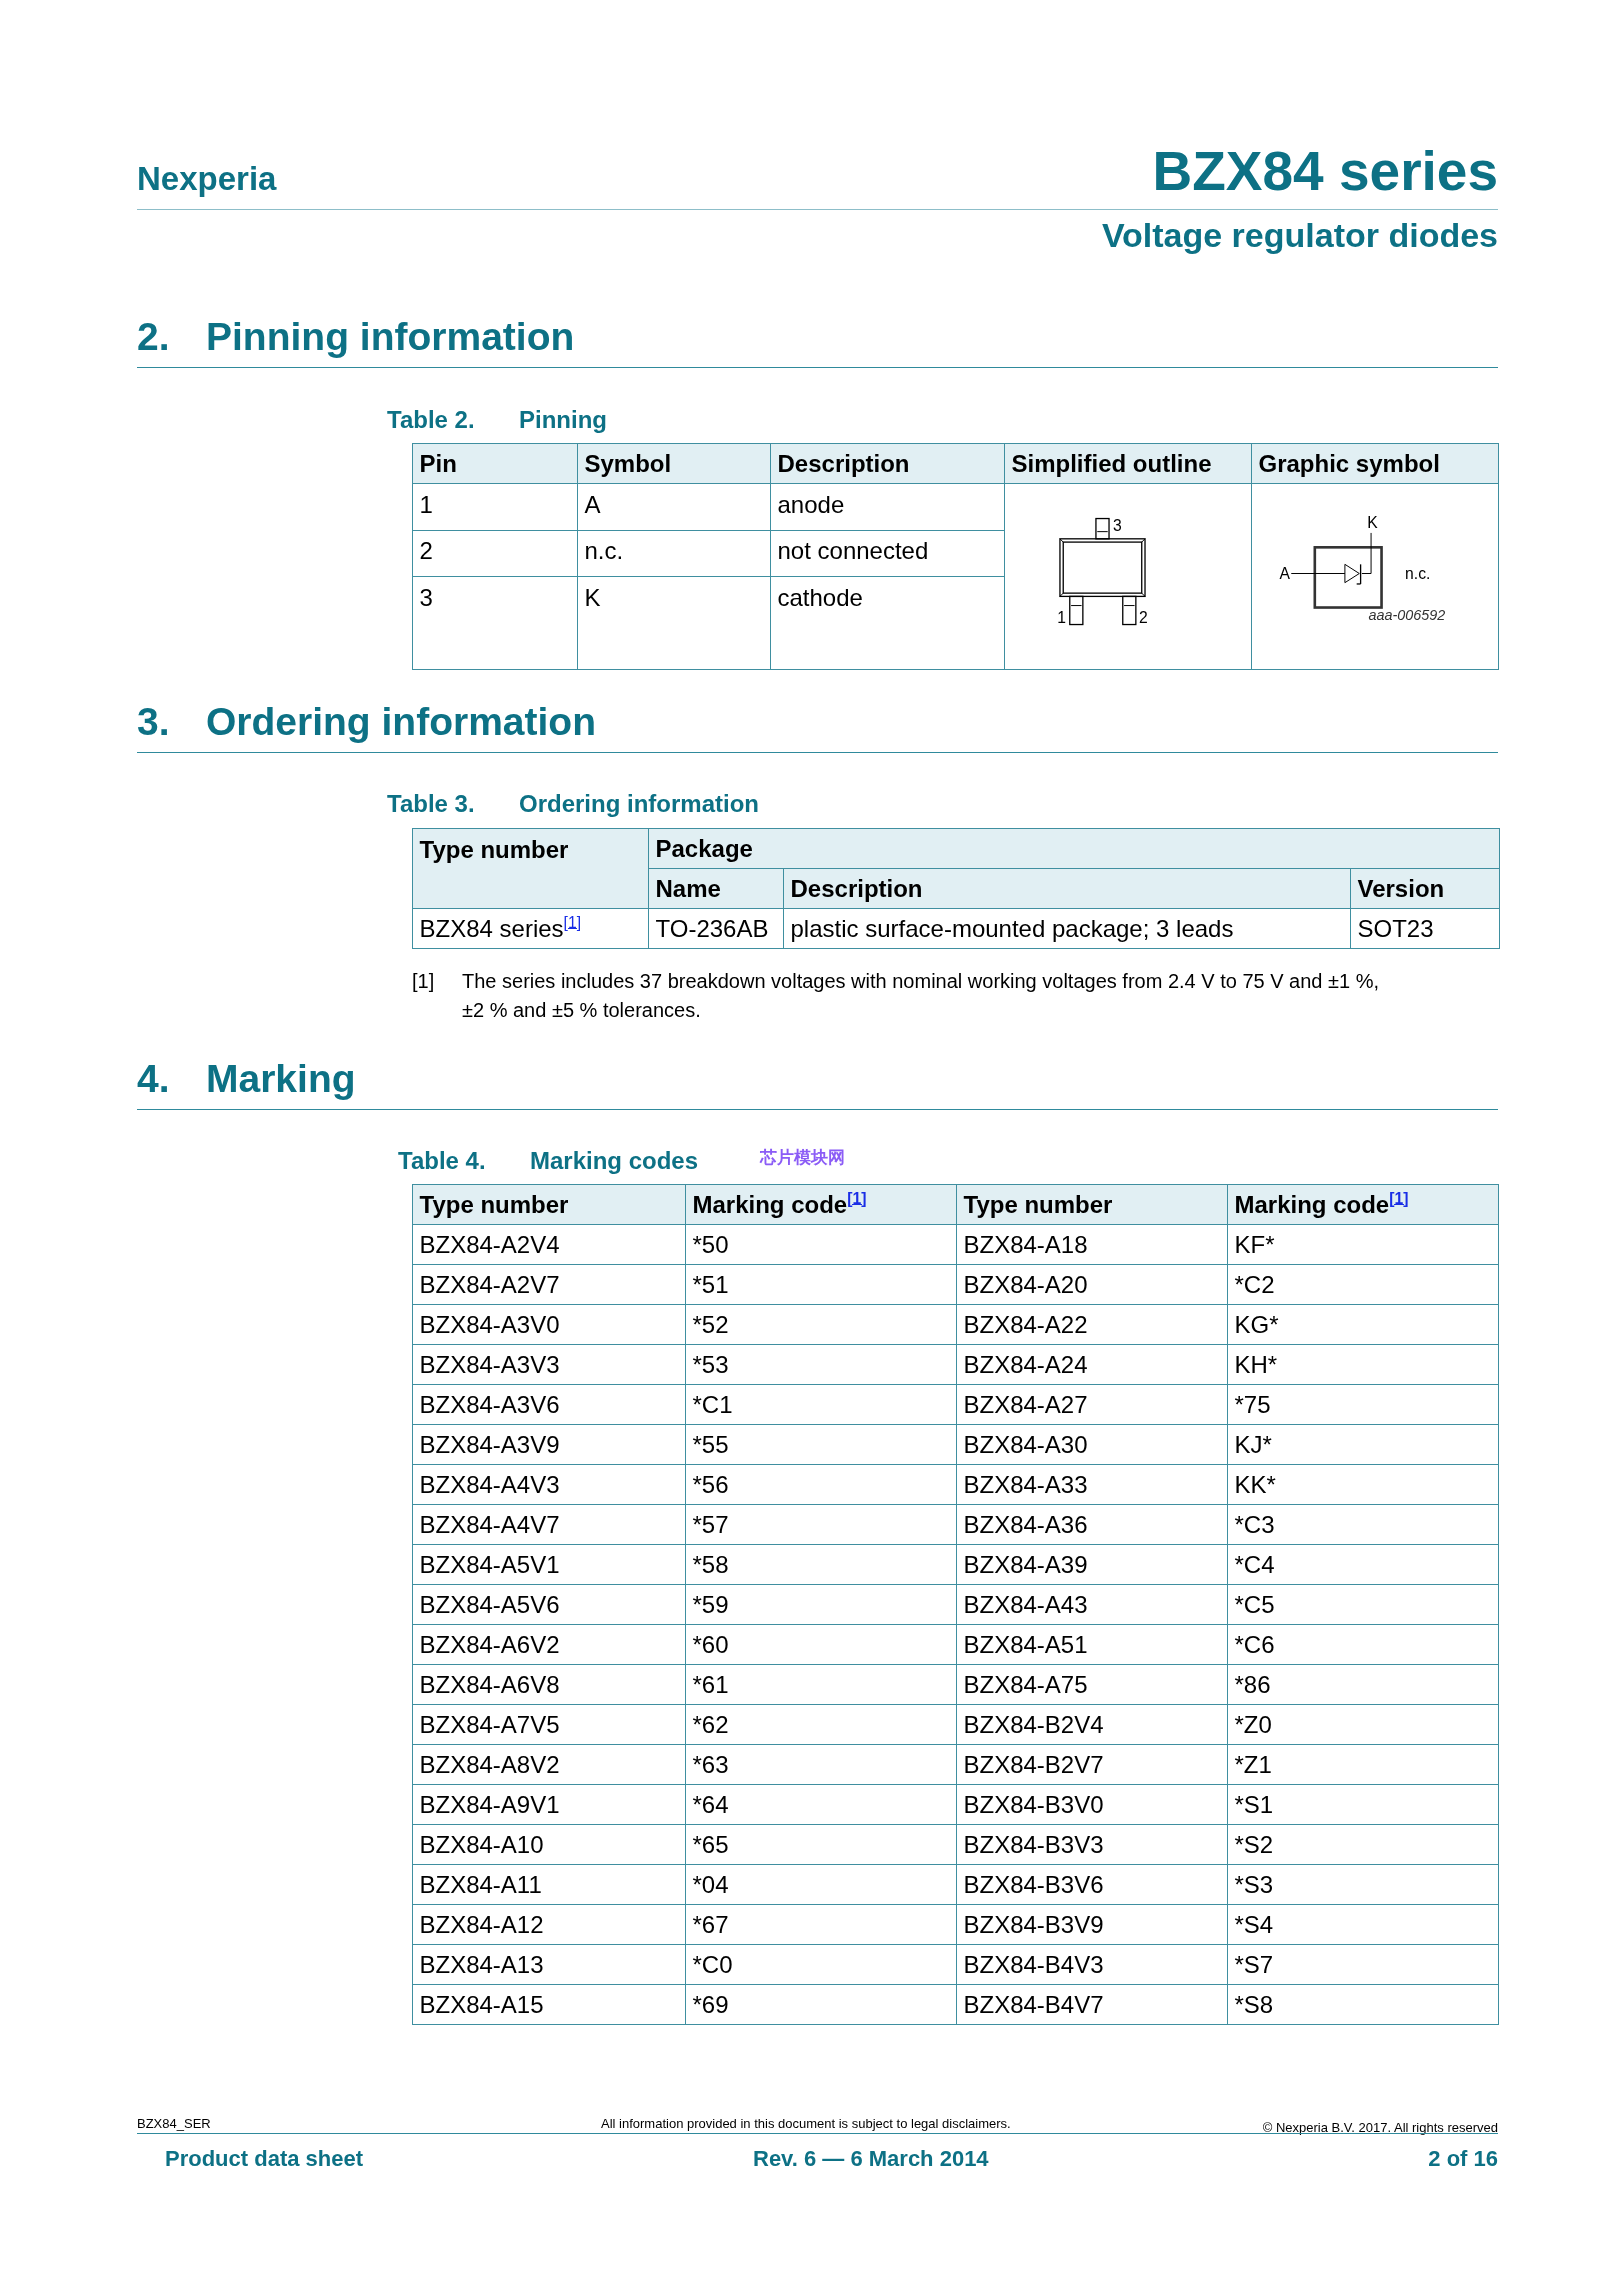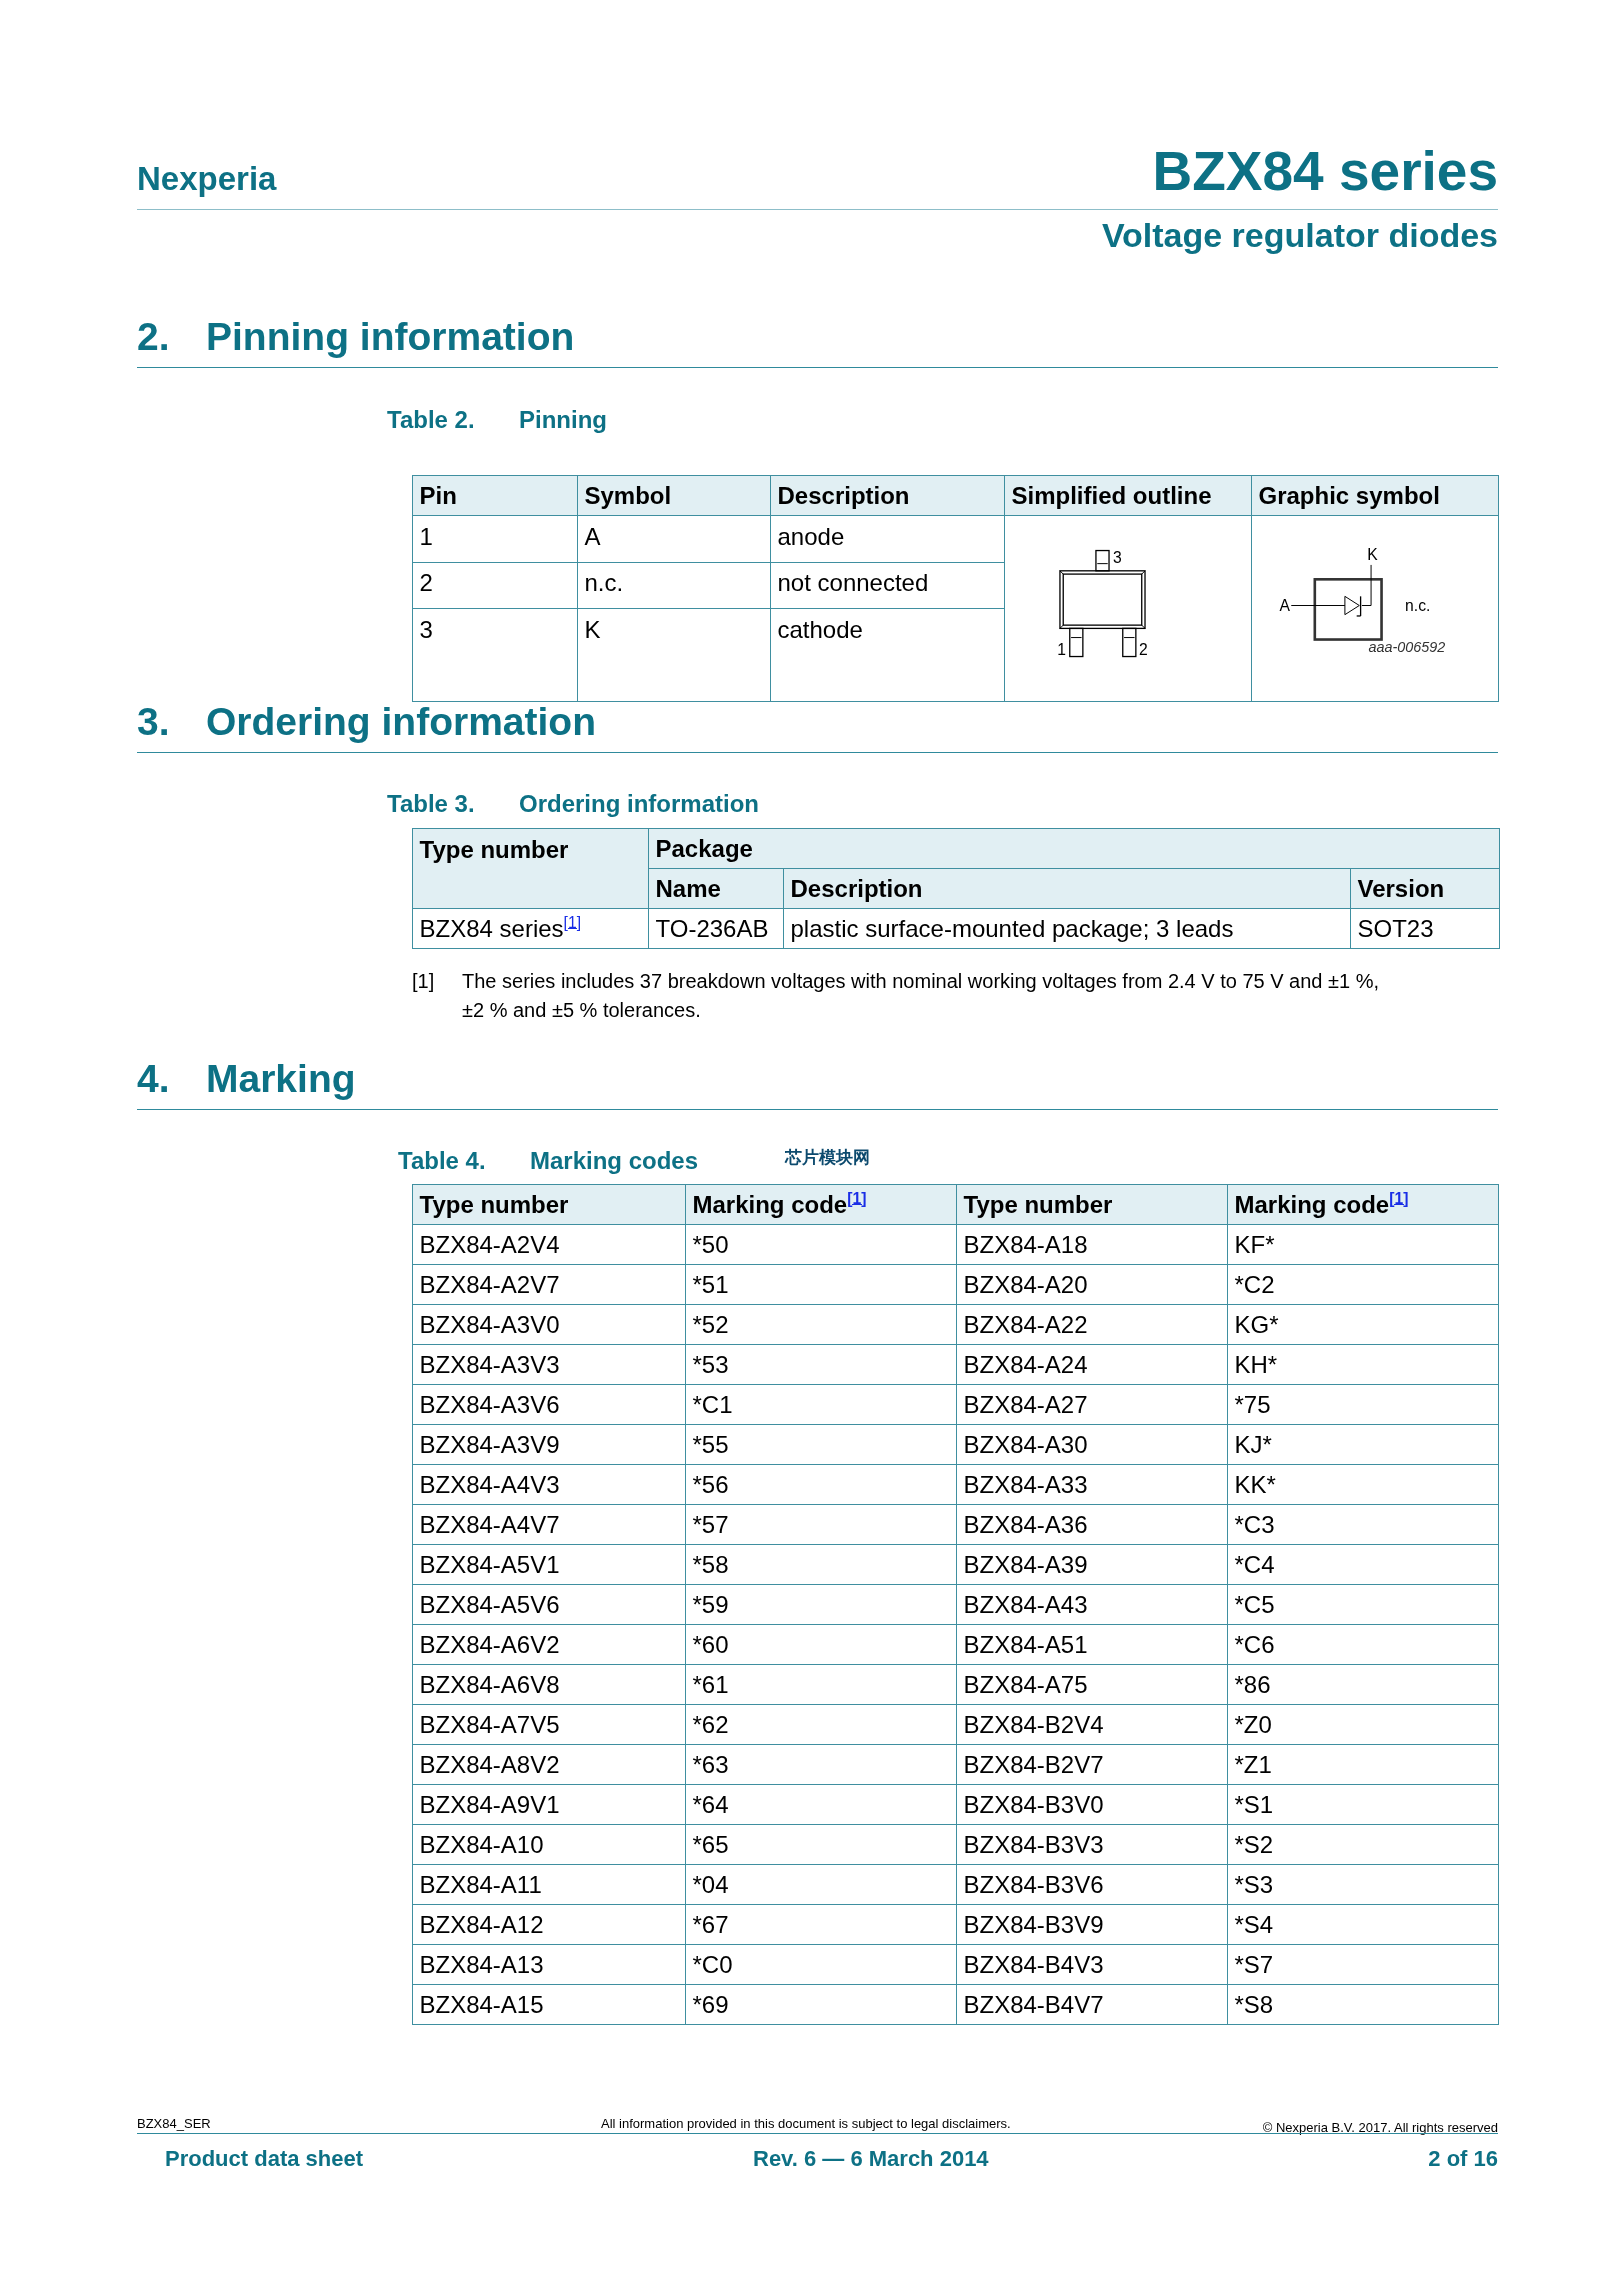--- a/index.html
+++ b/index.html
@@ -18,33 +18,33 @@
   .section-h .num { display: inline-block; width: 69px; }
 
   .tbl-caption { position: absolute; left: 387px; font-size: 24px; font-weight: bold; color: #0d7185; }
   .tbl-caption .cap-num { display: inline-block; width: 132px; }
 
   table.dt { position: absolute; border-collapse: collapse; font-size: 24px; table-layout: fixed; }
   table.dt td, table.dt th { border: 1.3px solid #3f8fa0; padding: 0 0 0 6.5px; text-align: left; vertical-align: middle; font-weight: normal; }
   table.dt th { background: #e1eff3; font-weight: bold; }
   table.dt sup { font-size: 15.7px; color: #1a2ee6; text-decoration: underline; vertical-align: 9.2px; line-height: 0; }
 
-  #pin-table { left: 412px; top: 443px; width: 1086px; margin-top: 32px; }
+  #pin-table { left: 412px; top: 443px; width: 1086px; }
   #pin-table th { height: 39px; }
   #pin-table td.txt { height: 39px; vertical-align: top; padding-top: 6.5px; }
   #order-table { left: 412px; top: 828px; width: 1086px; }
   #order-table th, #order-table td { height: 39px; }
   #mark-table { left: 412px; top: 1184px; width: 1086px; }
   #mark-table th, #mark-table td { height: 39px; }
 
   #footnote { left: 412px; top: 967px; font-size: 20px; line-height: 29px; width: 1099px; }
   #footnote .fn-ref { display: inline-block; width: 50px; vertical-align: top; }
   #footnote .fn-text { display: inline-block; width: 1034px; vertical-align: top; }
 
-  #watermark { left: 785px; top: 1146px; font-size: 17px; color: #0c4a6e; font-weight: bold; }
+  #watermark { left: 760px; top: 1146px; font-size: 17px; color: #8b5cf6; font-weight: bold; }
 
   .footer-small { position: absolute; top: 2116px; font-size: 13px; }
   .footer-big { position: absolute; top: 2146px; font-size: 22px; font-weight: bold; color: #0d7185; margin-left: 28px; }
 </style>
 </head>
 <body>
 
 <div id="brand" class="abs teal">Nexperia</div>
 <div id="doc-title" class="abs teal">BZX84 series</div>
 <div class="rule thin" style="left:137px; top:209px; width:1361px;"></div>

